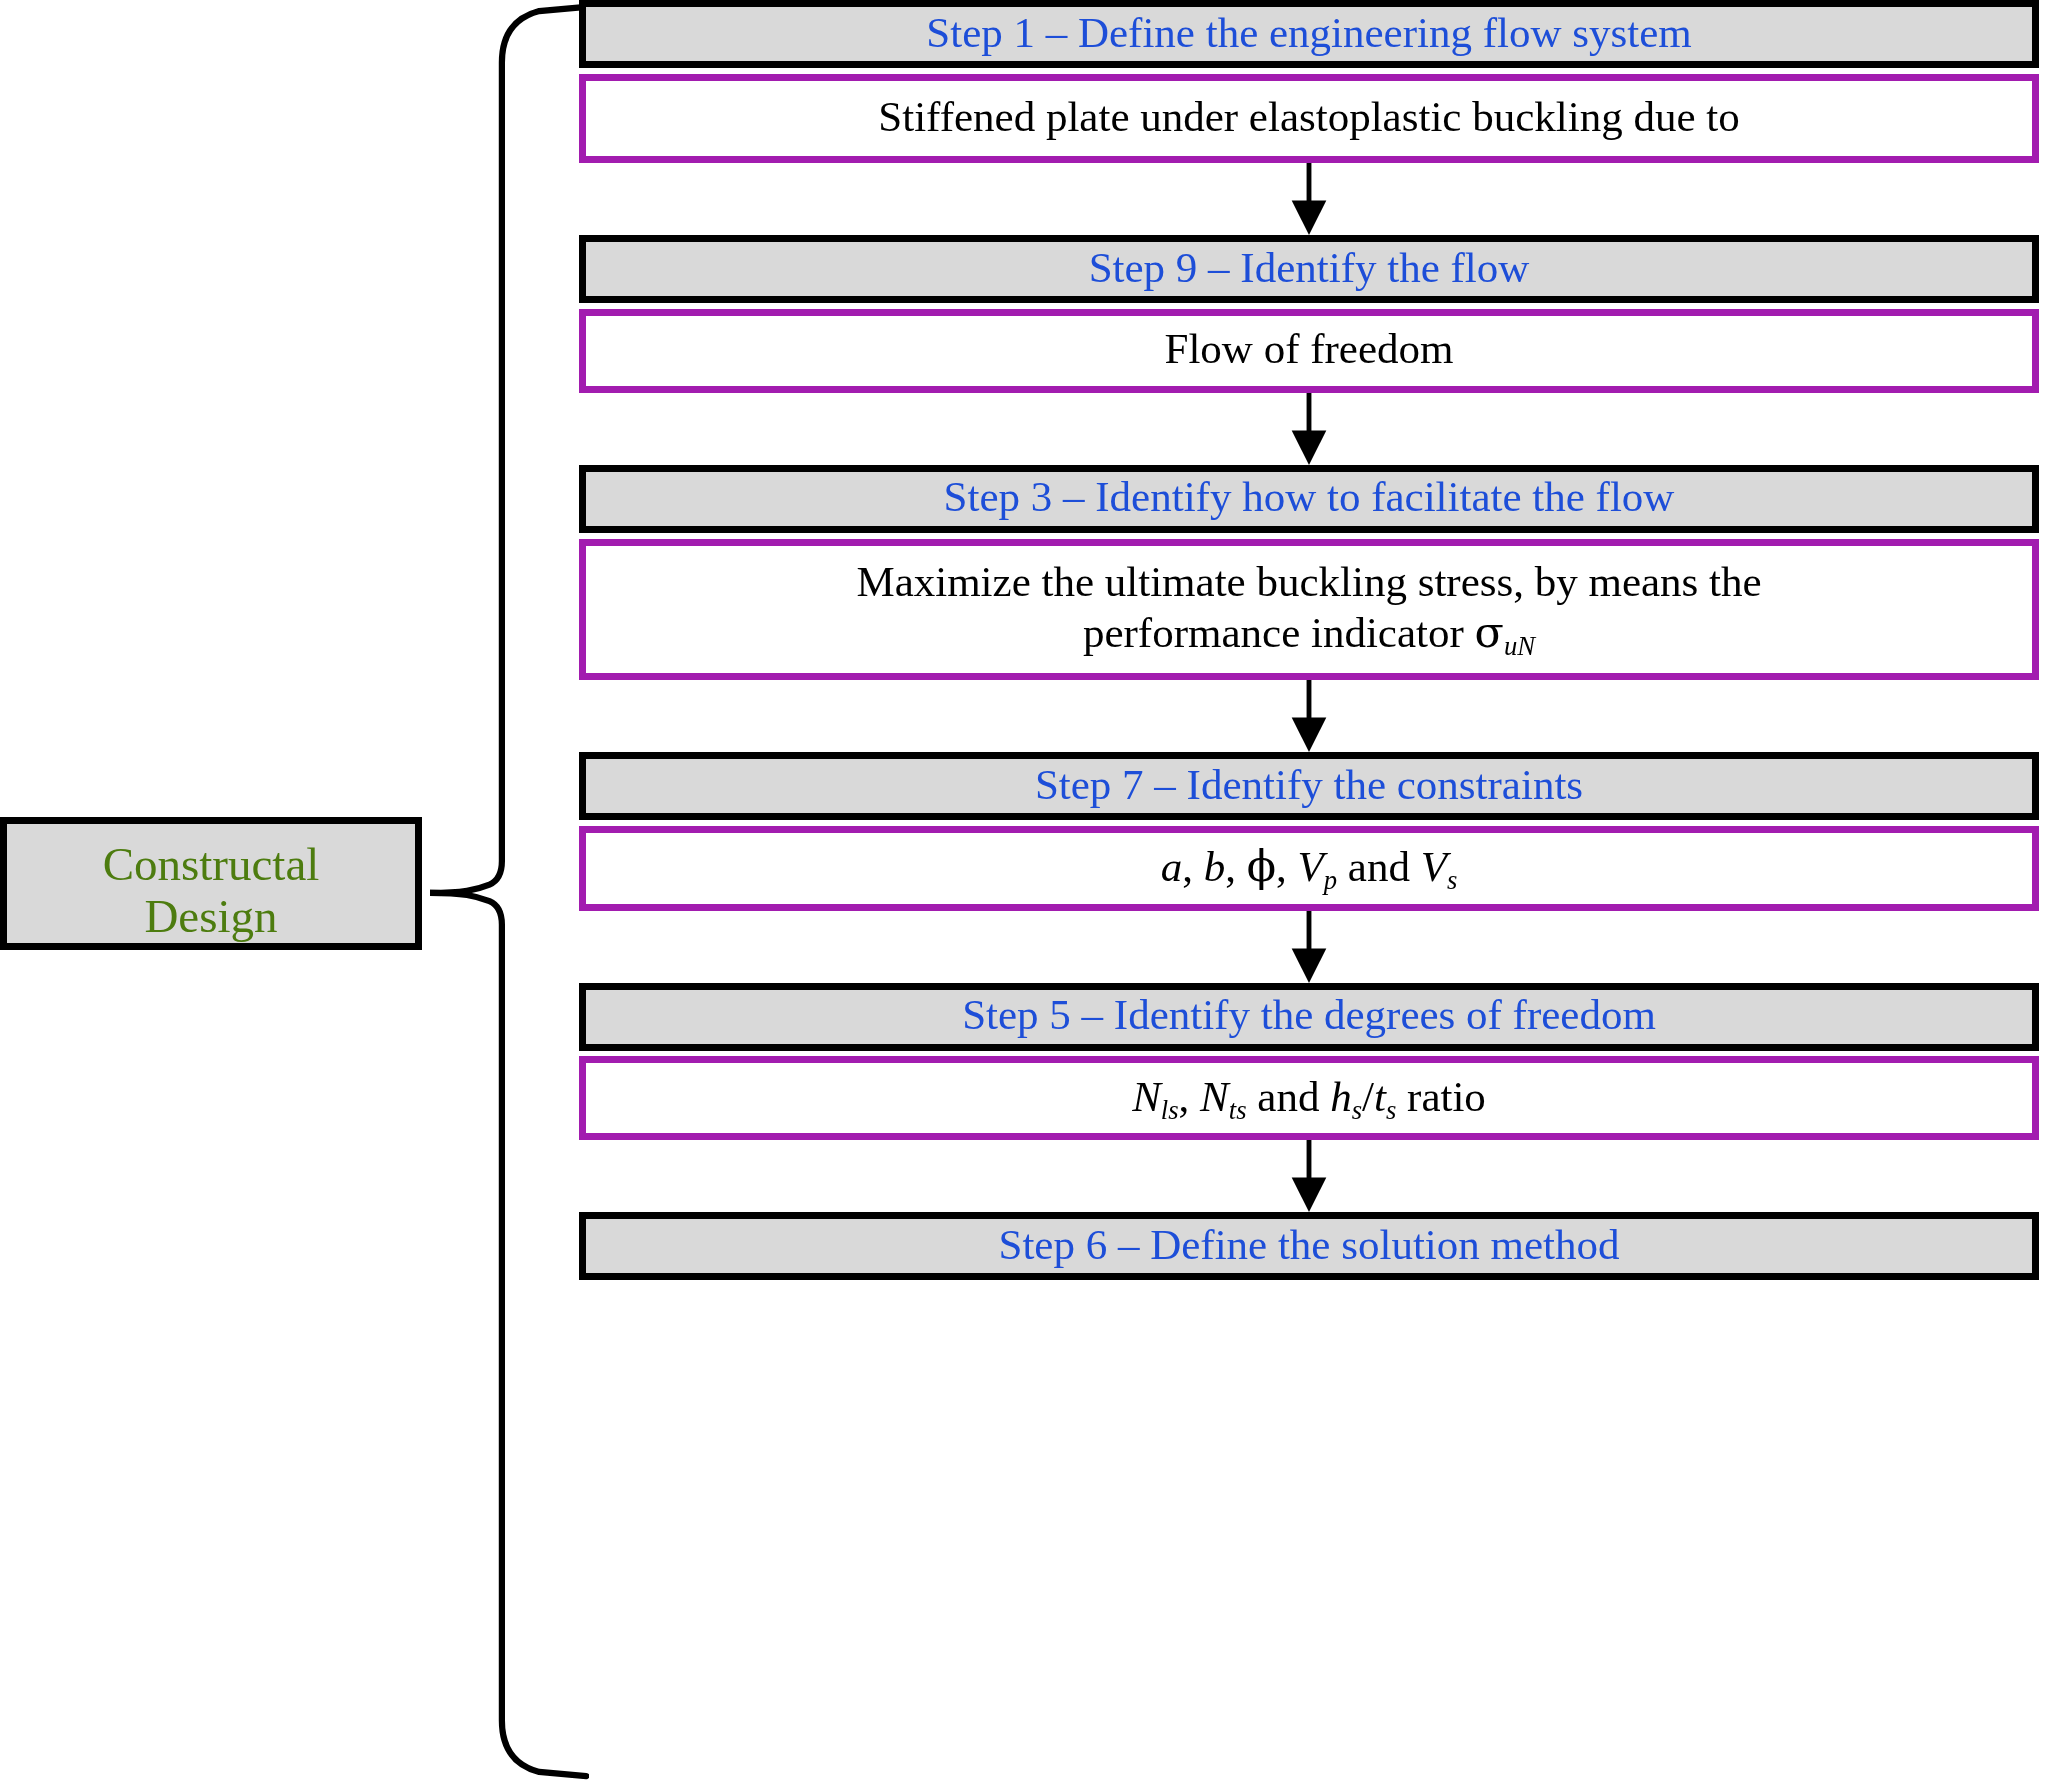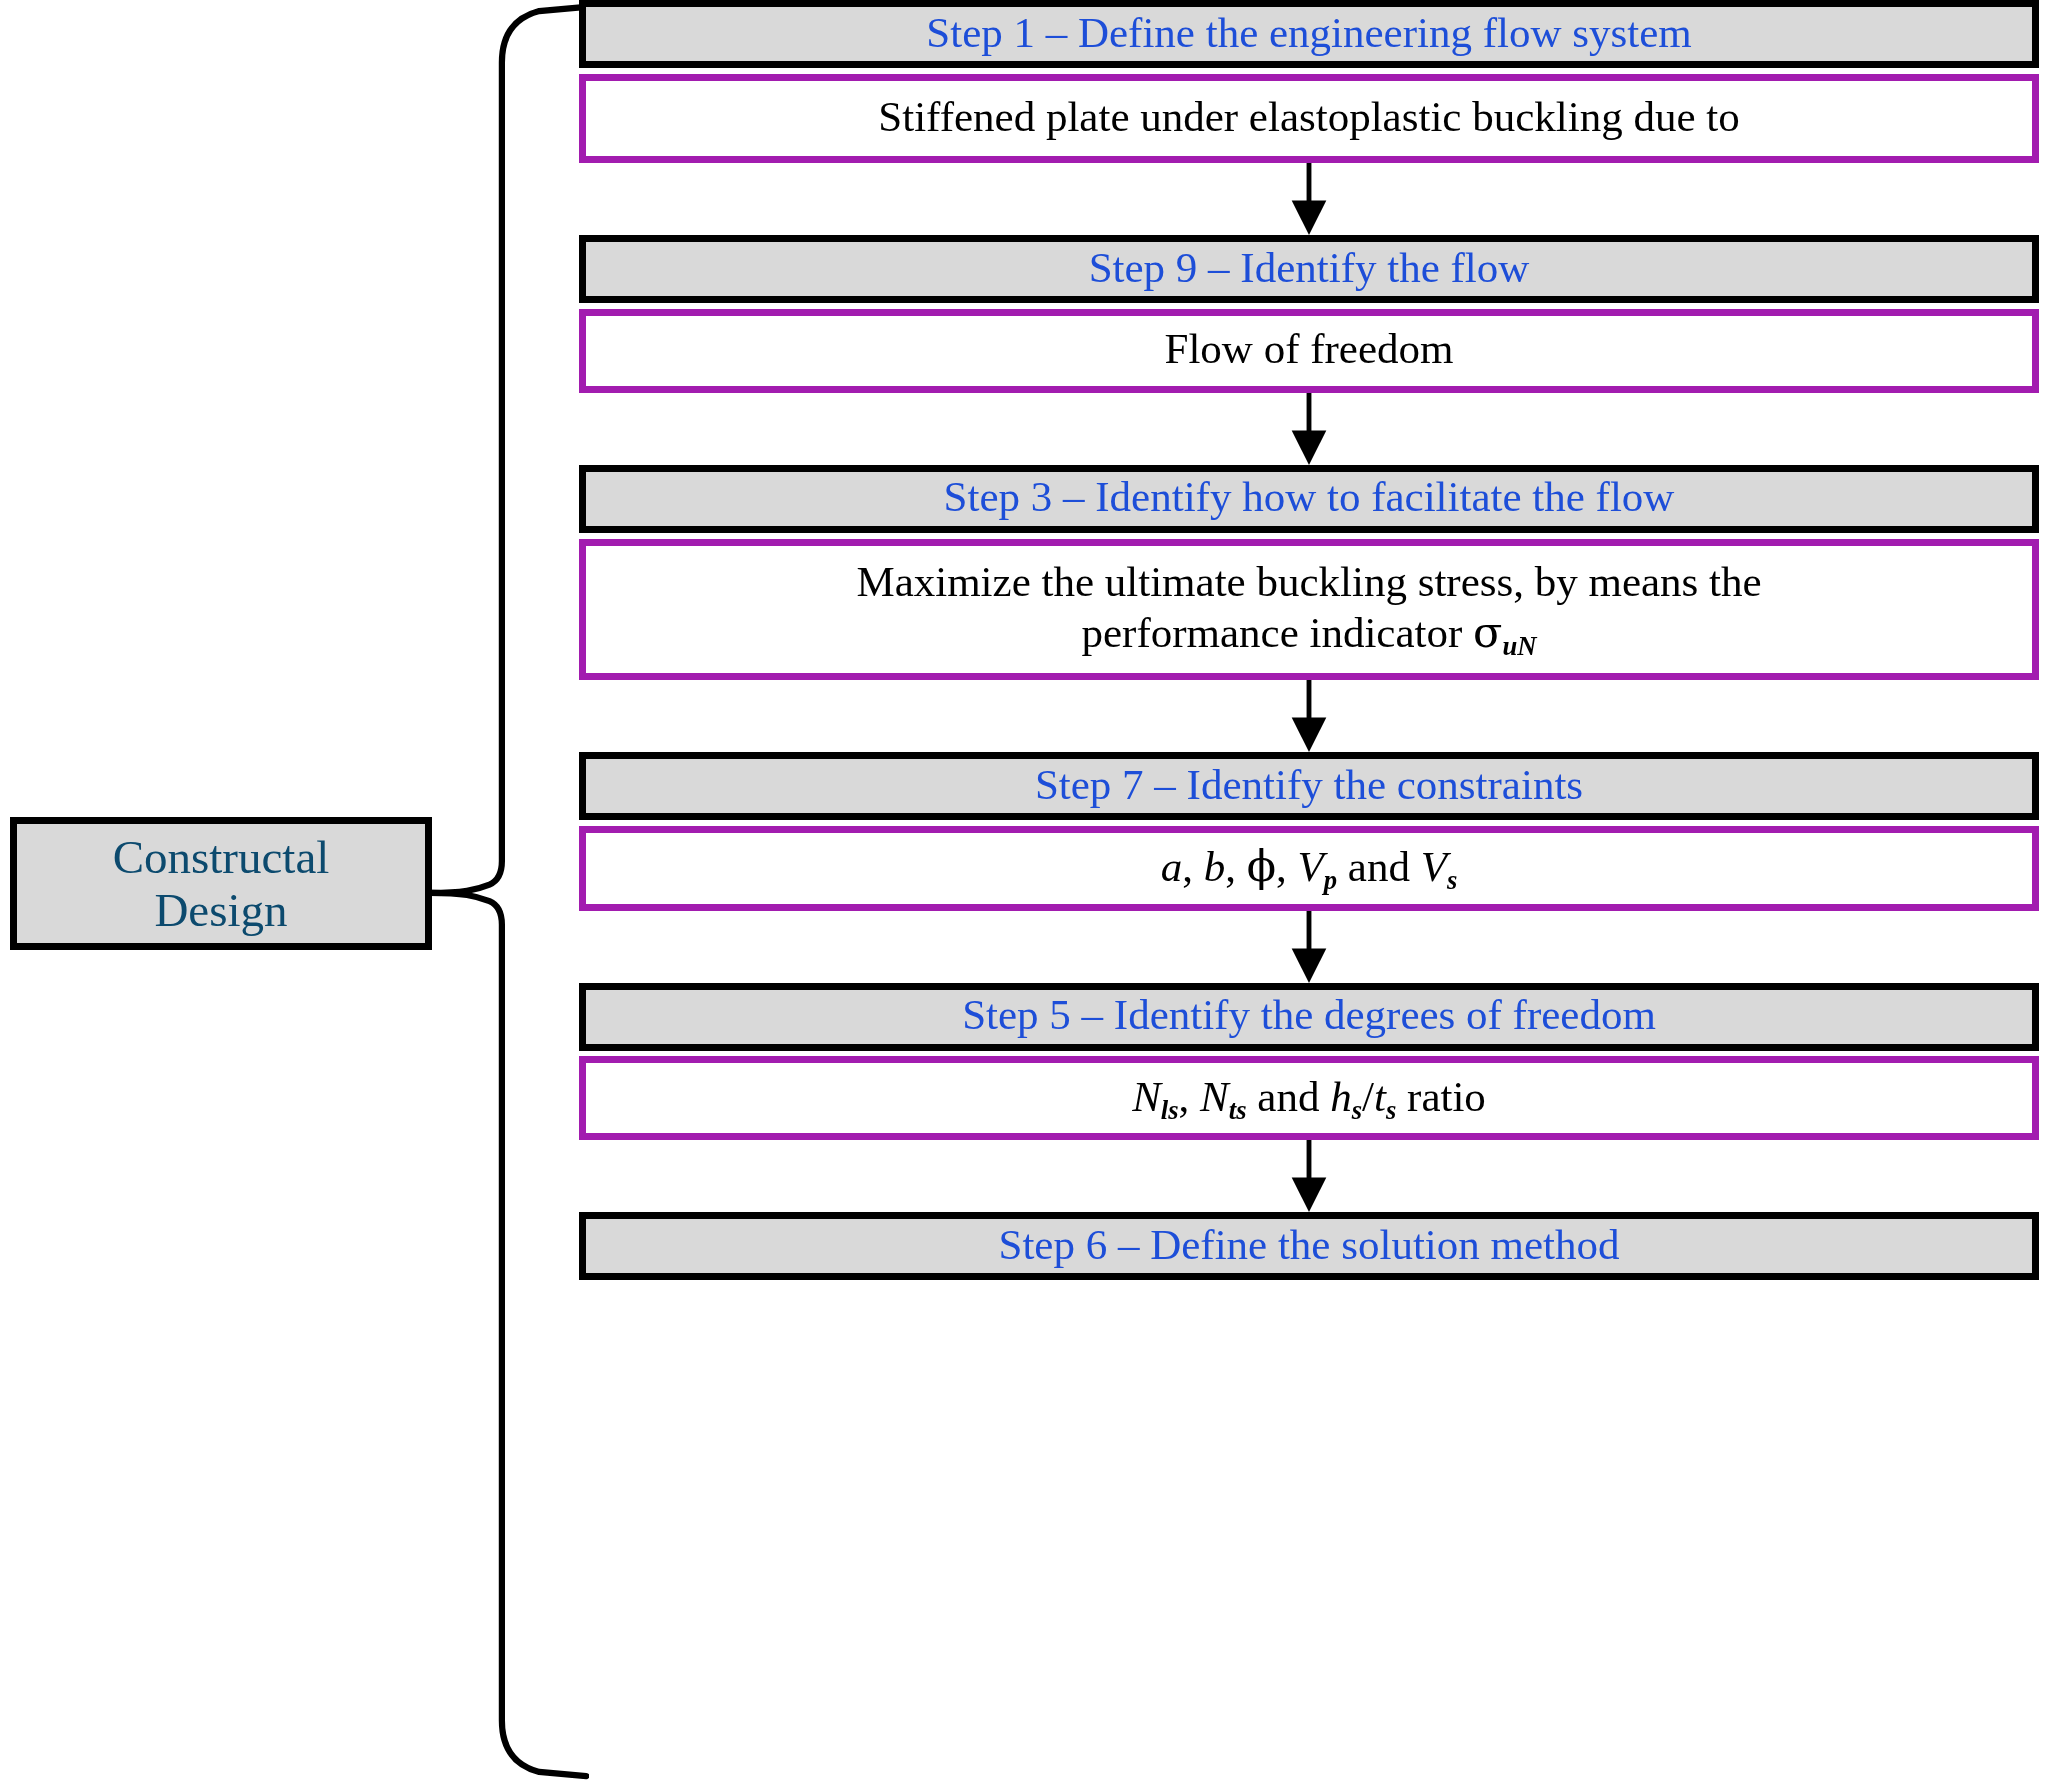--- a/index.html
+++ b/index.html
@@ -18,34 +18,34 @@
   #canvas {
     position: absolute;
     left: 0; top: 0;
     width: 2046px;
     height: 1783px;
   }
 
   
   .cd-box {
     position: absolute;
-    left: 10px;
+    left: 0;
     top: 817px;
     width: 422px;
     height: 133px;
     background: #d9d9d9;
     border: 7.6px solid #000000;
     box-sizing: border-box;
     display: flex;
-    align-items: center;
+    align-items: flex-end;
     justify-content: center;
     text-align: center;
     font-size: 47px;
     line-height: 1.12;
-    color: #0c4a6e;
+    color: #4d7c0f;
   }
 
   
   #brace-svg {
     position: absolute;
     left: 430px;
     top: 0px;
     width: 159px;
     height: 1783px;
   }
@@ -109,21 +109,20 @@
   }
 
   
   .var { font-style: italic; }
   .sym { font-style: normal; font-family: "DejaVu Serif", serif; }
   sub.mv {
     font-style: italic;
     font-size: 0.62em;
     vertical-align: -0.30em;
     line-height: 0;
-    font-weight: bold;
   }
 </style>
 </head>
 <body>
 
 <div id="canvas">
 
   <div class="cd-box">
     <div>
       <span>Constructal</span><br>

